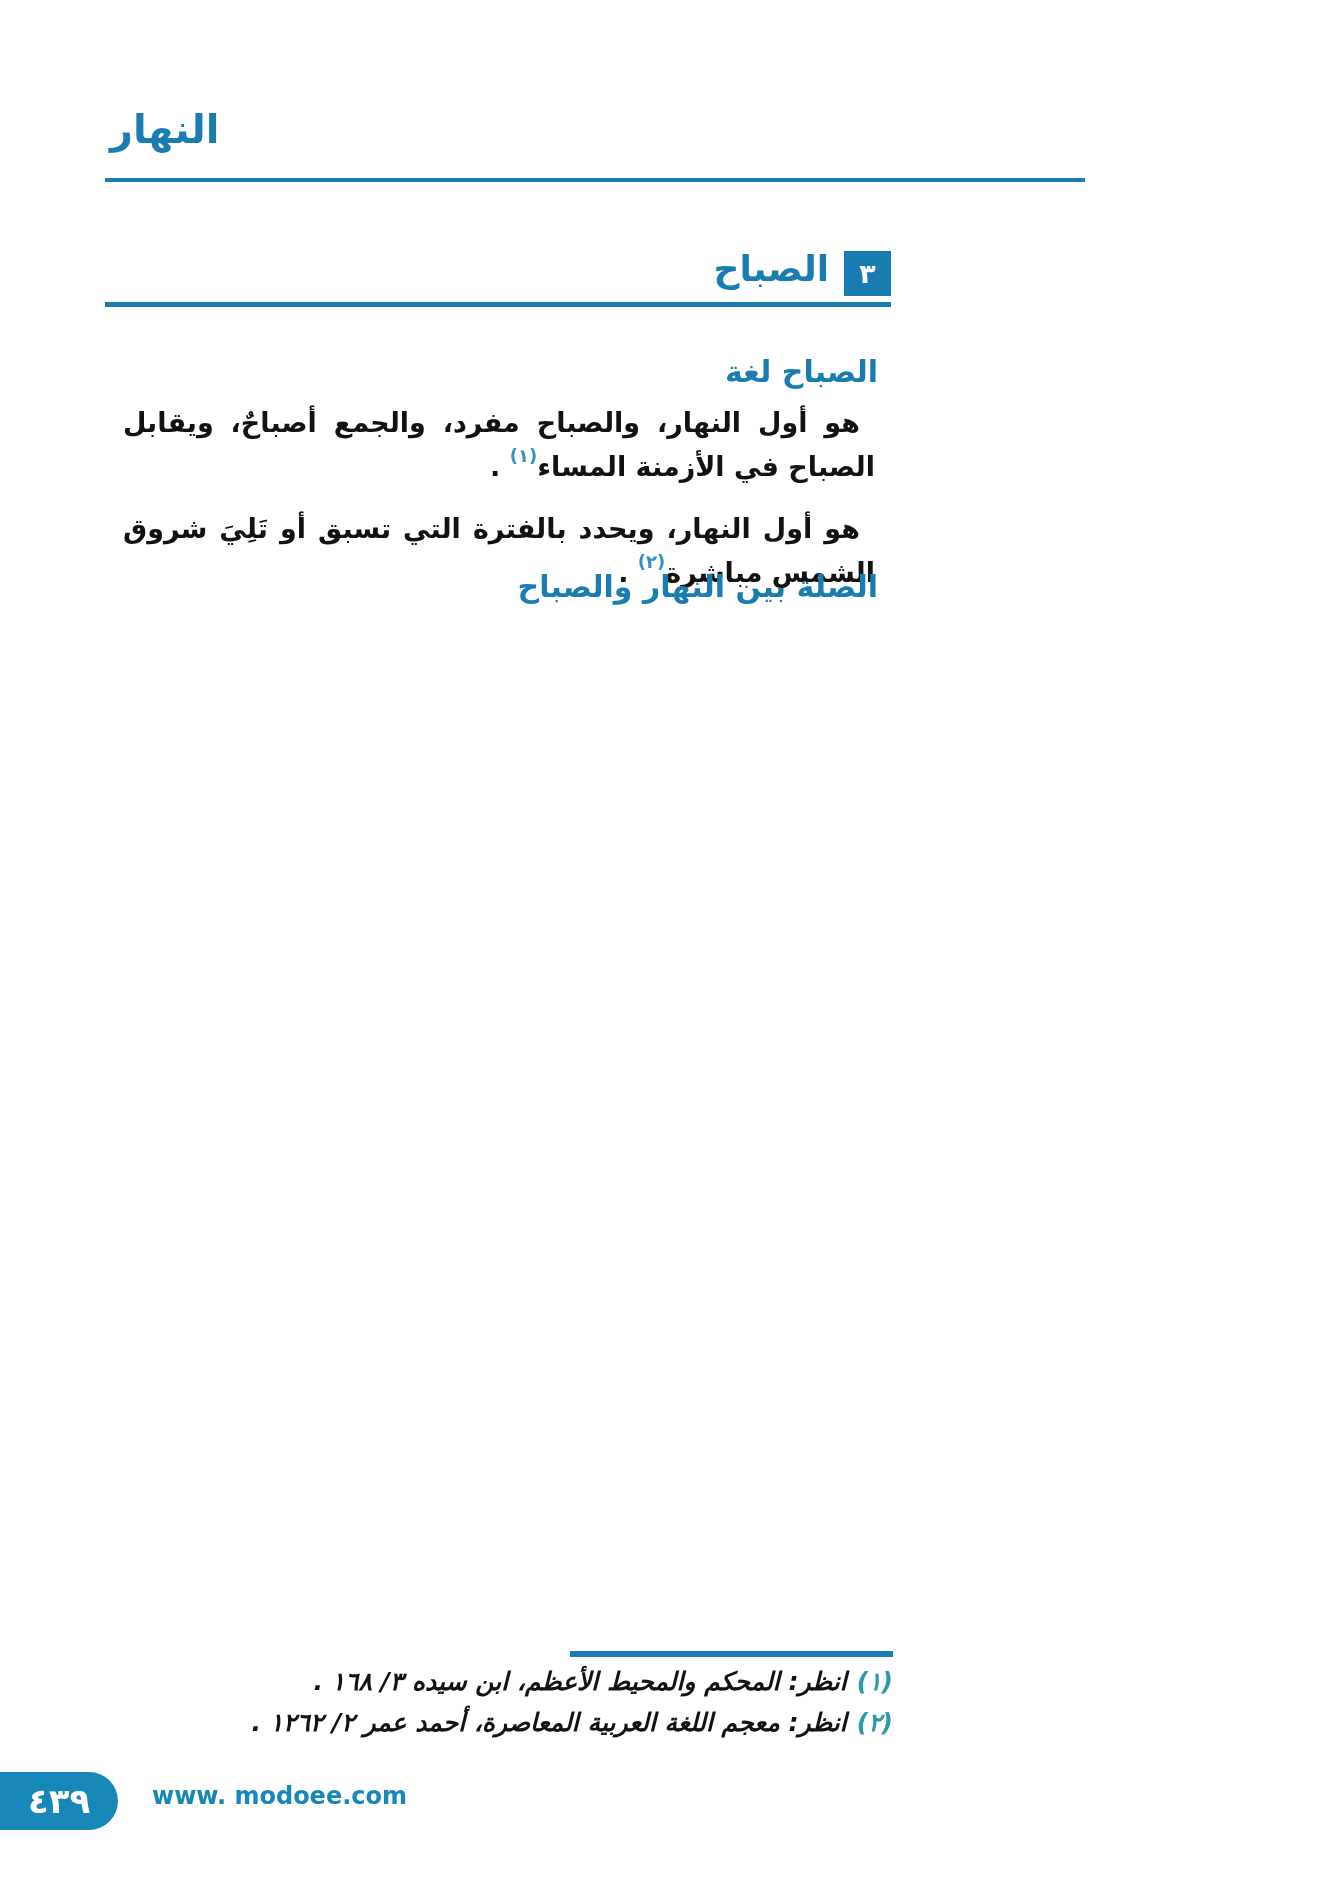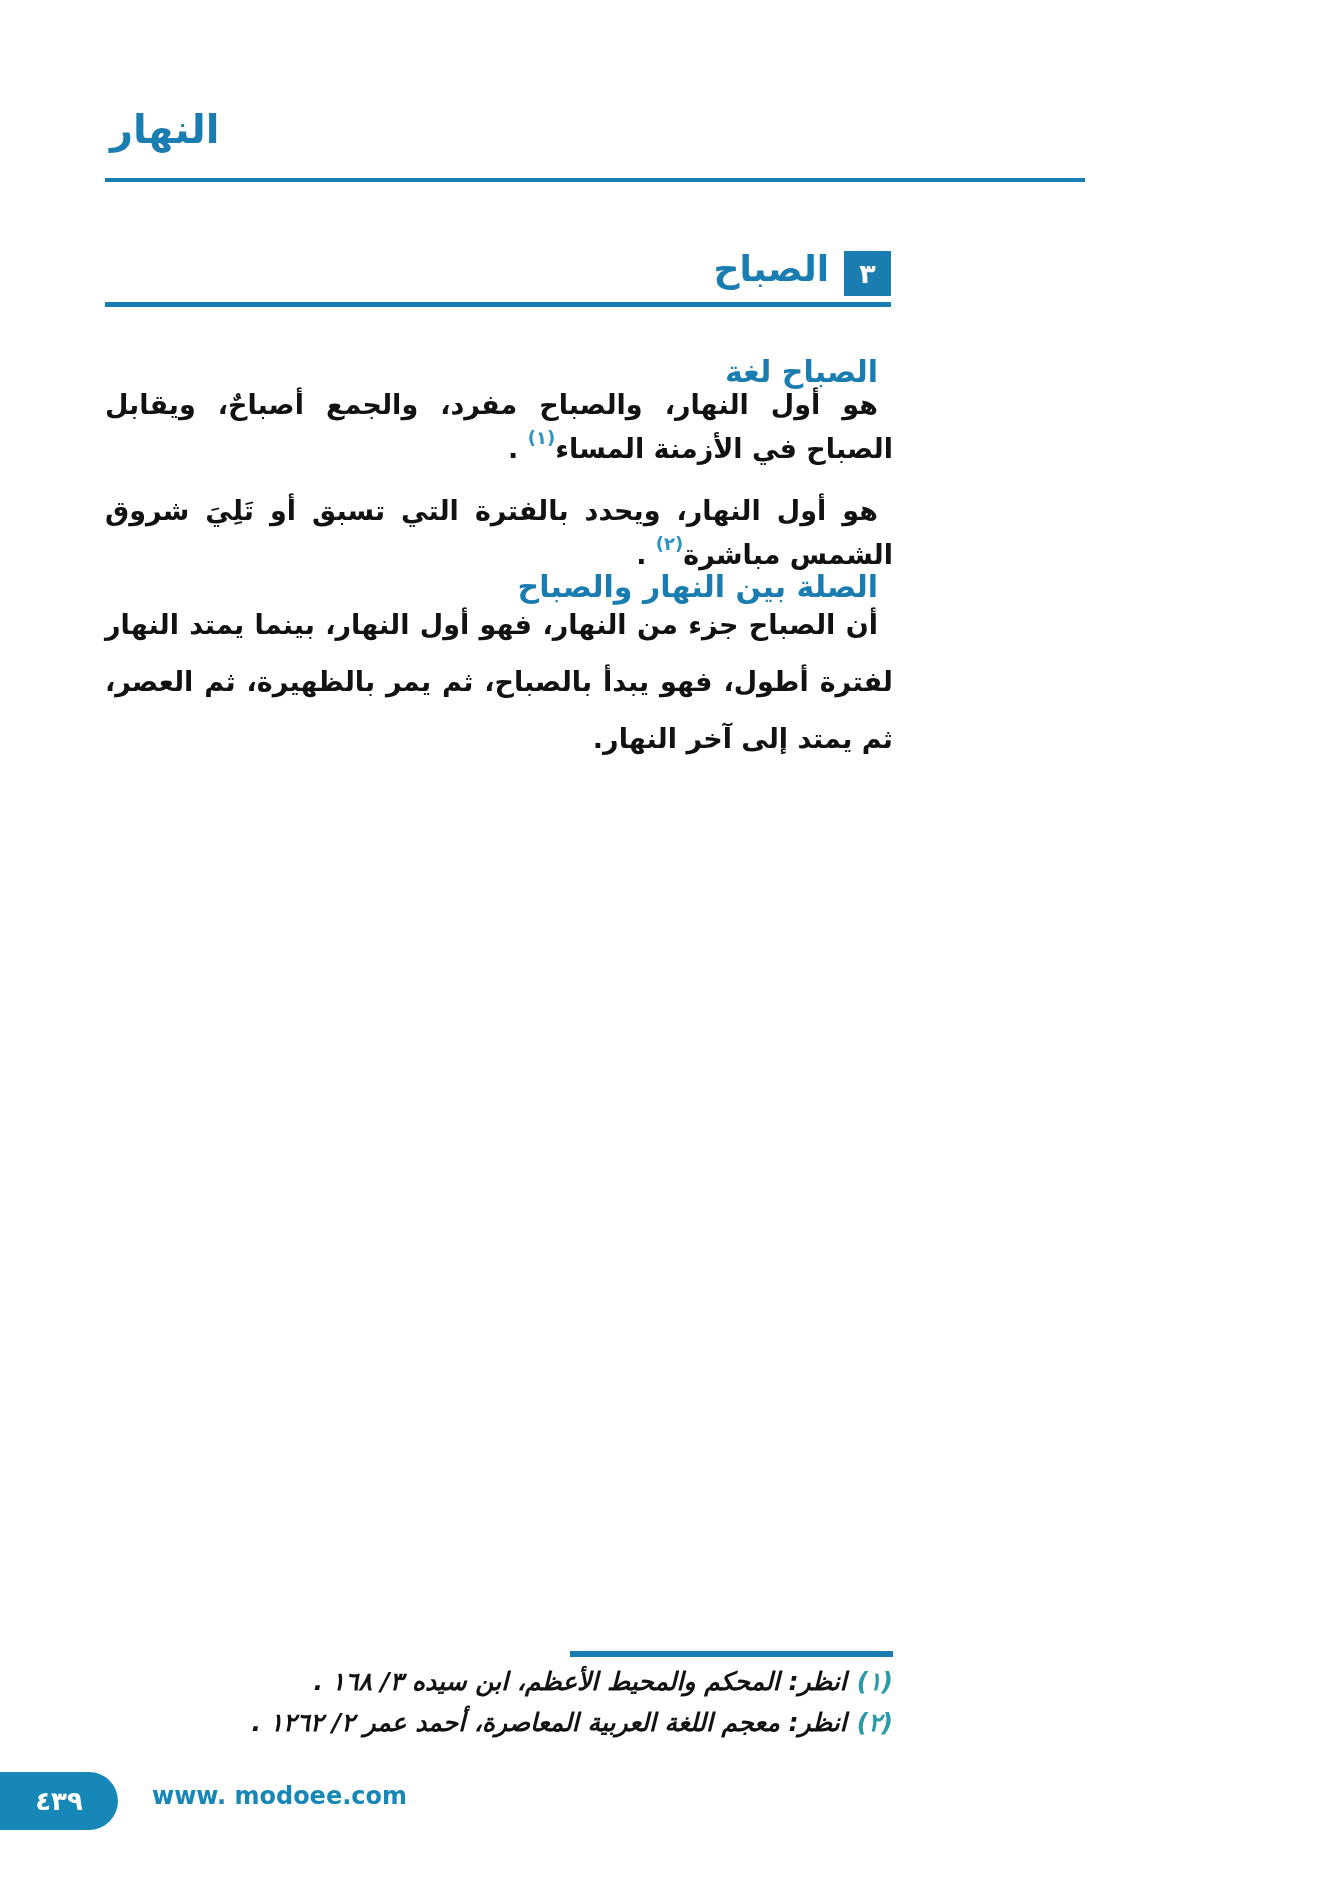--- a/index.html
+++ b/index.html
@@ -78,21 +78,21 @@
     color: var(--c-primary);
     line-height: 46px;
   }
   .subhead-1 { top: 334px; }
   .subhead-2 { top: 440px; }
   .subhead-3 { top: 549px; }
   .para {
     position: absolute;
     left: 105px;
     right: 192px;
-    margin: 0;
+    margin: 18px;
     direction: rtl;
     text-align: justify;
     font-size: 27px;
     font-weight: bold;
     color: var(--c-ink);
     line-height: 44px;
     text-indent: 15px;
   }
   .para-1 { top: 383px; }
   .para-2 { top: 489px; }
@@ -134,21 +134,21 @@
   
   .page-badge {
     position: absolute;
     left: 0;
     top: 1772px;
     width: 118px;
     height: 58px;
     background: var(--c-footer);
     border-radius: 0 29px 29px 0;
     color: #ffffff;
-    font-size: 26px;
+    font-size: 34px;
     font-weight: bold;
     display: flex;
     align-items: center;
     justify-content: center;
     direction: rtl;
   }
   .site-url {
     position: absolute;
     left: 152px;
     top: 1782px;
@@ -168,21 +168,20 @@
   <div class="sec-num">٣</div>
   <div class="sec-title">الصباح</div>
   <div class="sec-rule"></div>
 
   <h2 class="subhead subhead-1">الصباح لغة</h2>
   <p class="para para-1"><span>هو أول النهار، والصباح مفرد، والجمع أصباحٌ، ويقابل الصباح في الأزمنة المساء</span><sup class="fn-ref">(١)</sup><span> .</span></p>
 
   <p class="para para-2"><span>هو أول النهار، ويحدد بالفترة التي تسبق أو تَلِيَ شروق الشمس مباشرة</span><sup class="fn-ref">(٢)</sup><span> .</span></p>
 
   <h2 class="subhead subhead-3">الصلة بين النهار والصباح</h2>
-  <p class="para para-3">أن الصباح جزء من النهار، فهو أول النهار، بينما يمتد النهار لفترة أطول، فهو يبدأ بالصباح، ثم يمر بالظهيرة، ثم العصر، ثم يمتد إلى آخر النهار.</p>
 
   <div class="fn-rule"></div>
   <div class="footnote footnote-1"><span class="fn-marker">(١)</span><span>انظر: المحكم والمحيط الأعظم، ابن سيده ٣/ ١٦٨ .</span></div>
   <div class="footnote footnote-2"><span class="fn-marker">(٢)</span><span>انظر: معجم اللغة العربية المعاصرة، أحمد عمر ٢/ ١٢٦٢ .</span></div>
 
   <div class="page-badge">٤٣٩</div>
   <div class="site-url">www. modoee.com</div>
 
 </div>
 

